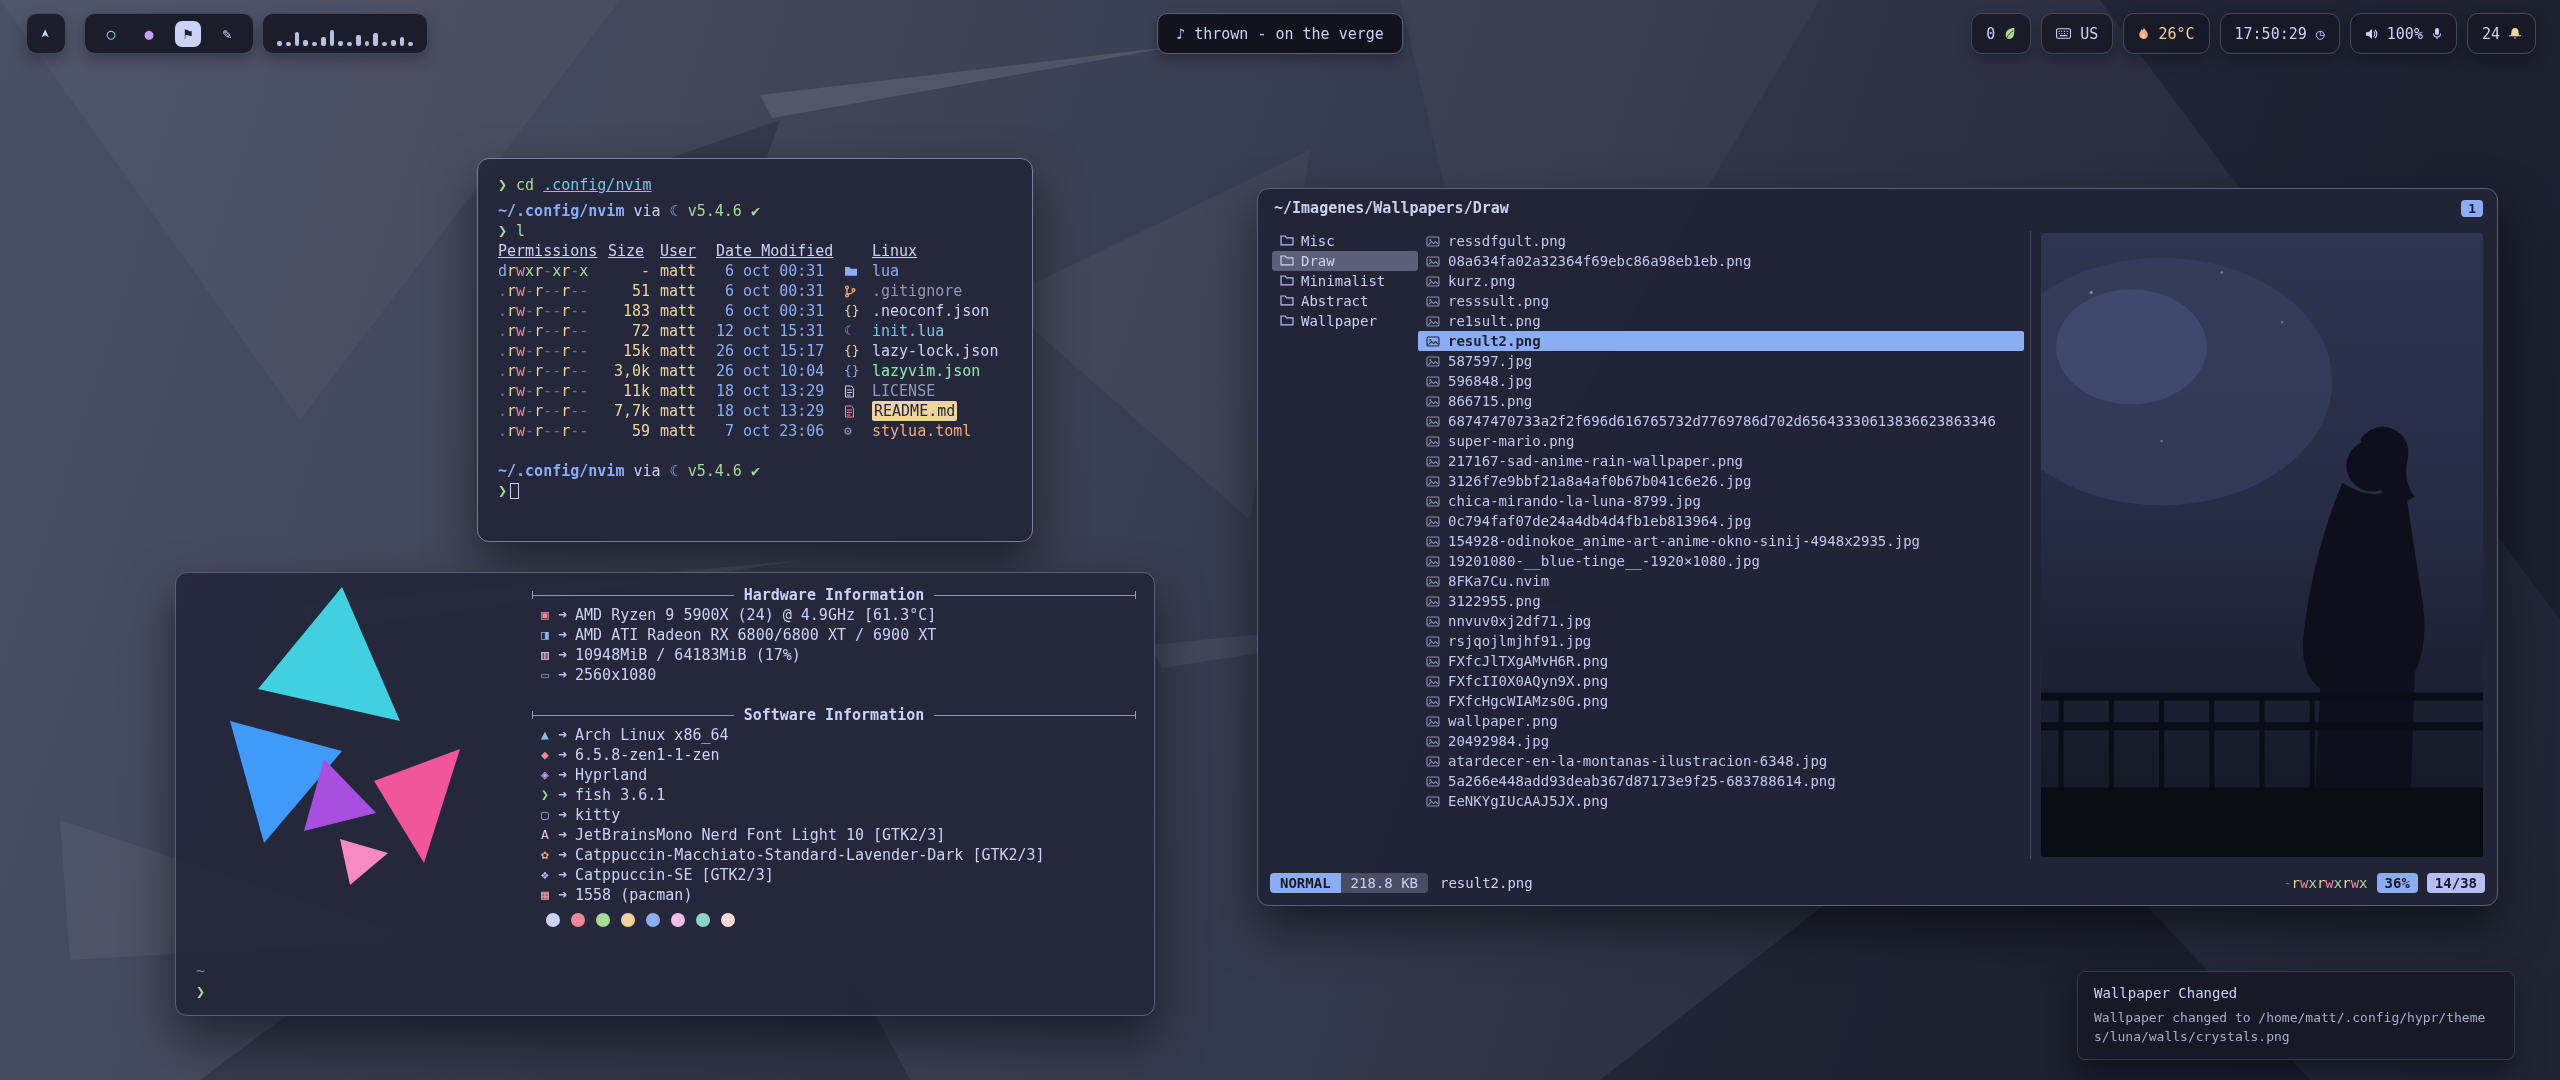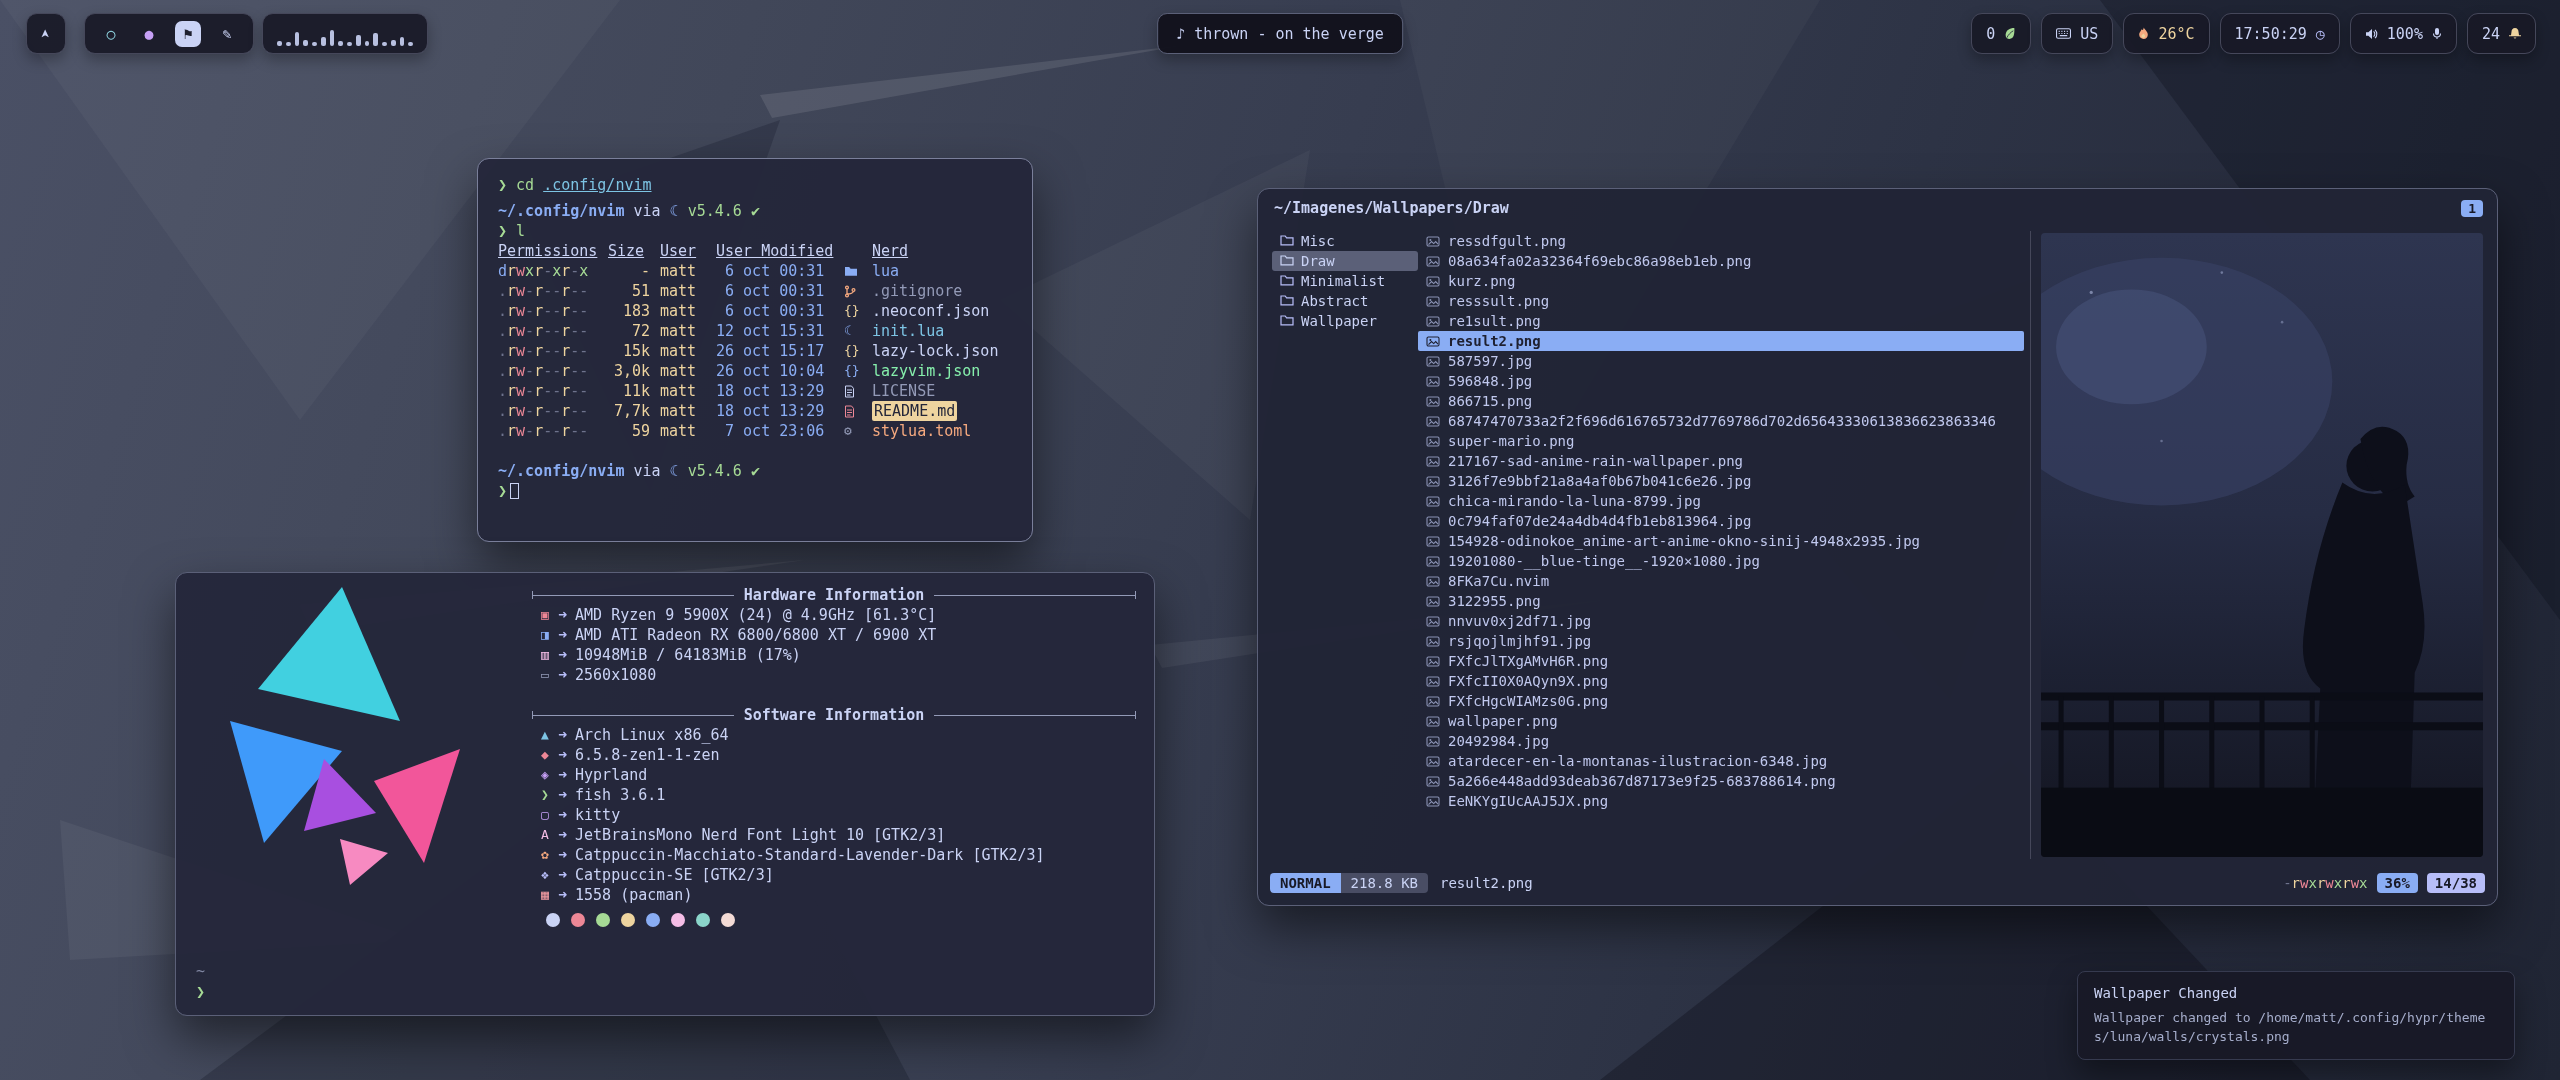--- a/index.html
+++ b/index.html
@@ -222,22 +222,22 @@
 
 <div class="window term1">
   <div class="line"><span class="p-green">❯</span> <span class="p-cmd">cd</span> <span class="underline">.config/nvim</span></div>
   <div class="gap6"></div>
   <div class="line"><span class="p-path">~/.config/nvim</span> <span>via</span> <span class="p-moon">☾</span> <span class="p-ver">v5.4.6</span> <span class="p-check">✔</span></div>
   <div class="line"><span class="p-green">❯</span> <span class="p-cmd">l</span></div>
   <div class="thead" id="term-head">
       <span class="c-perm th">Permissions</span>
       <span class="c-size th">Size</span>
       <span class="c-user th">User</span>
-      <span class="c-date th">User Modified</span>
-      <span class="c-name th" style="margin-left: 28px;">Nerd</span>
+      <span class="c-date th">Date Modified</span>
+      <span class="c-name th" style="margin-left: 28px;">Linux</span>
     </div>
   <div id="term-rows">
       <div class="trow">
         <span class="c-perm"><span style="color:#8aadf4">d</span><span style="color:#eed49f">r</span><span style="color:#ed8796">w</span><span style="color:#a6da95">x</span><span style="color:#eed49f">r</span><span style="color:#6e738d">-</span><span style="color:#a6da95">x</span><span style="color:#eed49f">r</span><span style="color:#6e738d">-</span><span style="color:#a6da95">x</span></span>
         <span class="c-size">-</span>
         <span class="c-user">matt</span>
         <span class="c-date"> 6 oct 00:31</span>
         <span class="c-icon">
           <svg width="14" height="12" viewBox="0 0 14 12">
             <path d="M1 2h4.2l1.4 1.8H13v7H1z" fill="#8aadf4"></path>

